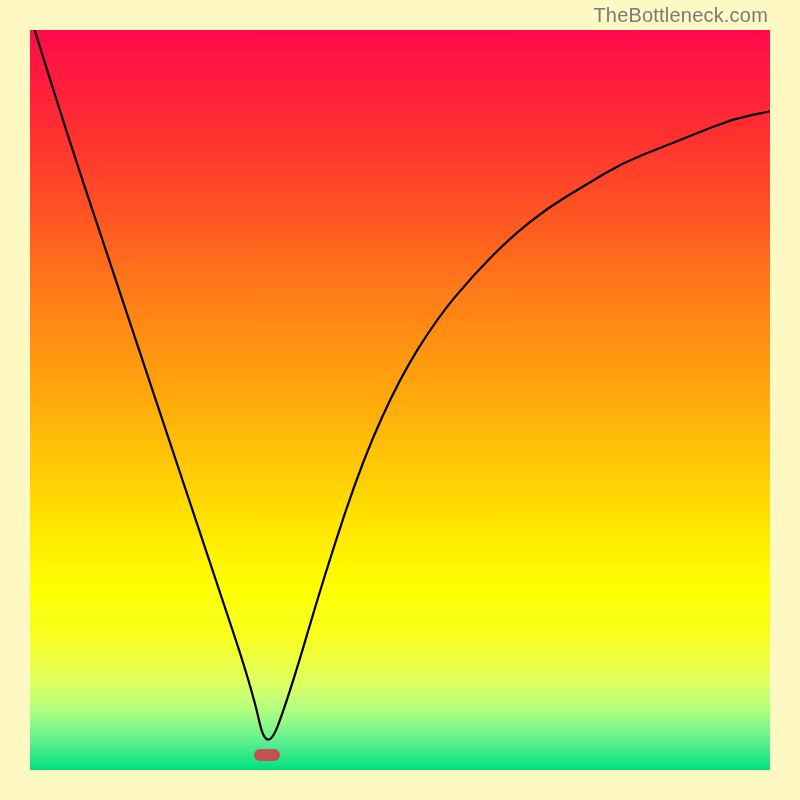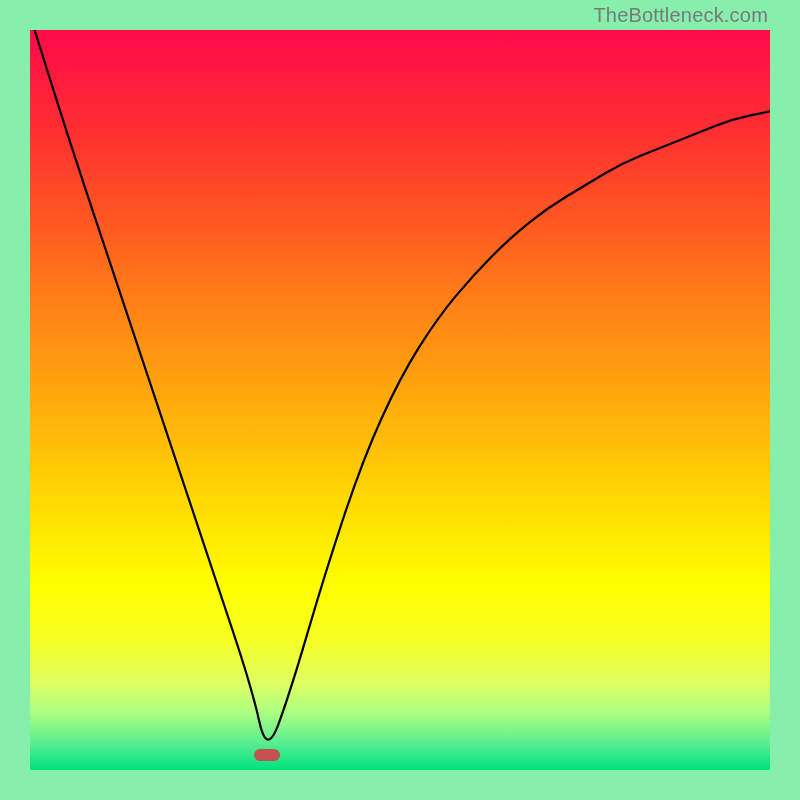--- a/index.html
+++ b/index.html
@@ -1,21 +1,21 @@
 <!DOCTYPE html>
 <html><head>
 <meta charset="utf-8">
 <style>
   * { margin: 0; padding: 0; box-sizing: border-box; }
   html, body { width: 800px; height: 800px; overflow: hidden; background: #000; }
   .frame {
     position: relative;
     width: 800px;
     height: 800px;
-    background: #86efac;
+    background: #fef9c3;
   }
   .plot-area {
     position: absolute;
     left: 30px;
     top: 30px;
     width: 740px;
     height: 740px;
     background: linear-gradient(to bottom,
       #ff0a4a 0%,
       #ff1a3f 6%,

